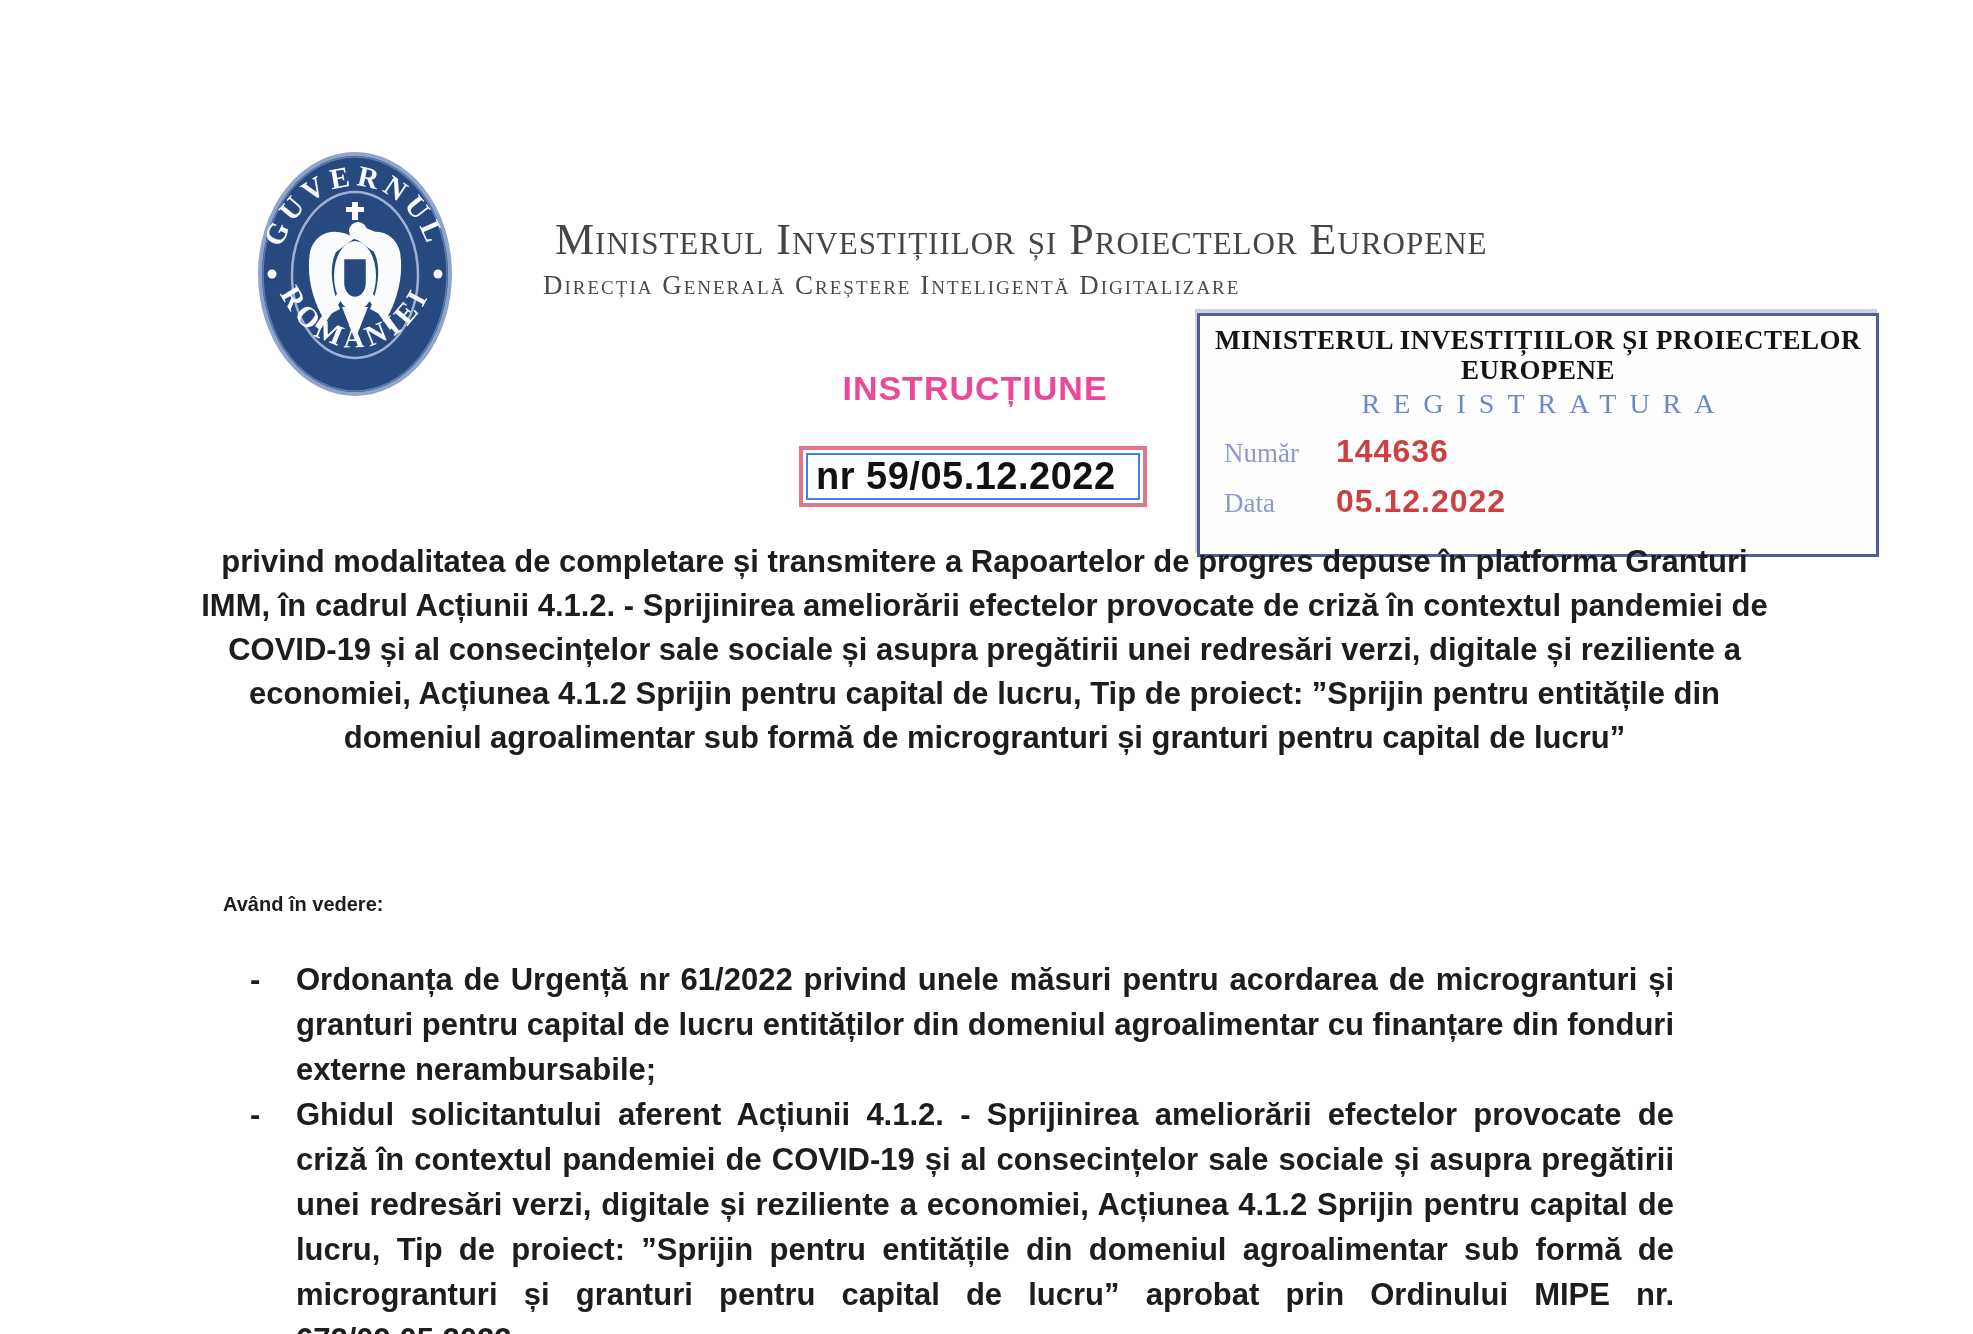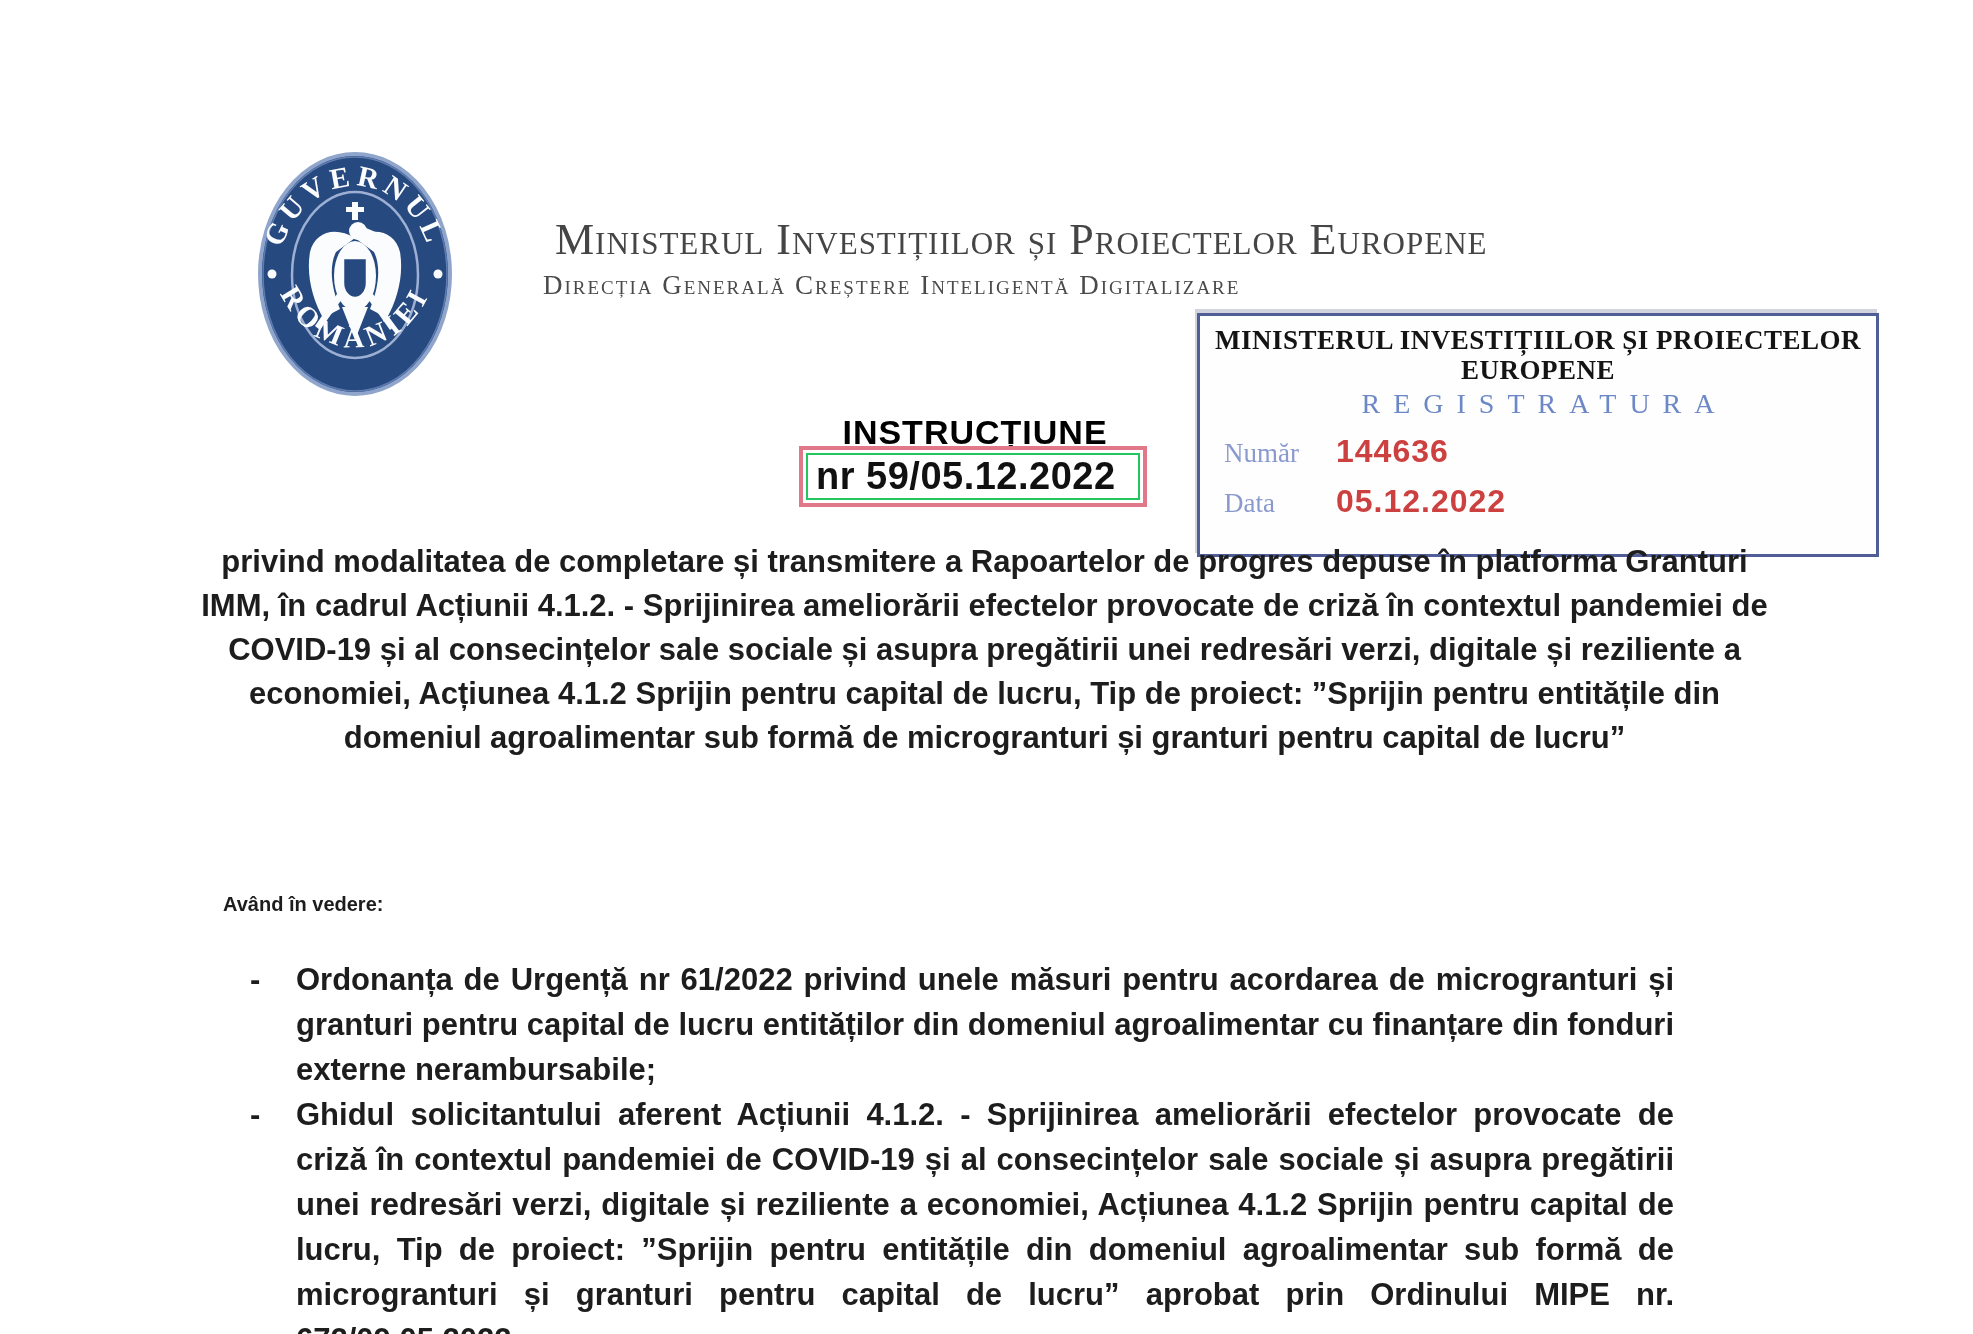--- a/index.html
+++ b/index.html
@@ -40,29 +40,29 @@
   }
   .stamp-row { display:flex; align-items:baseline; text-align:left; margin:13px 0 0 24px; }
   .stamp-label { width:96px; font-size:27px; color:#8b9ace; }
   .stamp-value {
     margin-left:16px; font-family:"Liberation Sans", sans-serif;
     font-weight:700; font-size:32px; color:#cd4040; letter-spacing:1px;
   }
 
   
   .doc-kind {
-    position:absolute; top:413px; left:975px; transform:translateX(-50%);
-    font-size:34px; font-weight:700; letter-spacing:1px; color:#000000;
+    position:absolute; top:369px; left:975px; transform:translateX(-50%);
+    font-size:34px; font-weight:700; letter-spacing:1px; color:#ec4899;
   }
   .nr-box {
     position:absolute; left:799px; top:446px; width:348px; height:61px;
     border:4px solid #e0788a; box-sizing:border-box; padding:3px; background:#fff;
   }
   .nr-box-inner {
-    border:2px solid #22c55e; width:100%; height:100%; box-sizing:border-box;
+    border:2px solid #3b82f6; width:100%; height:100%; box-sizing:border-box;
     display:flex; align-items:center; padding-left:8px;
     font-size:38px; font-weight:600; color:#111; letter-spacing:0.5px;
   }
 
   
   .doc-title {
     position:absolute; left:192px; top:540px; width:1585px;
     text-align:center; font-size:31px; line-height:44px; font-weight:700;
     color:#1d1d1d;
   }

